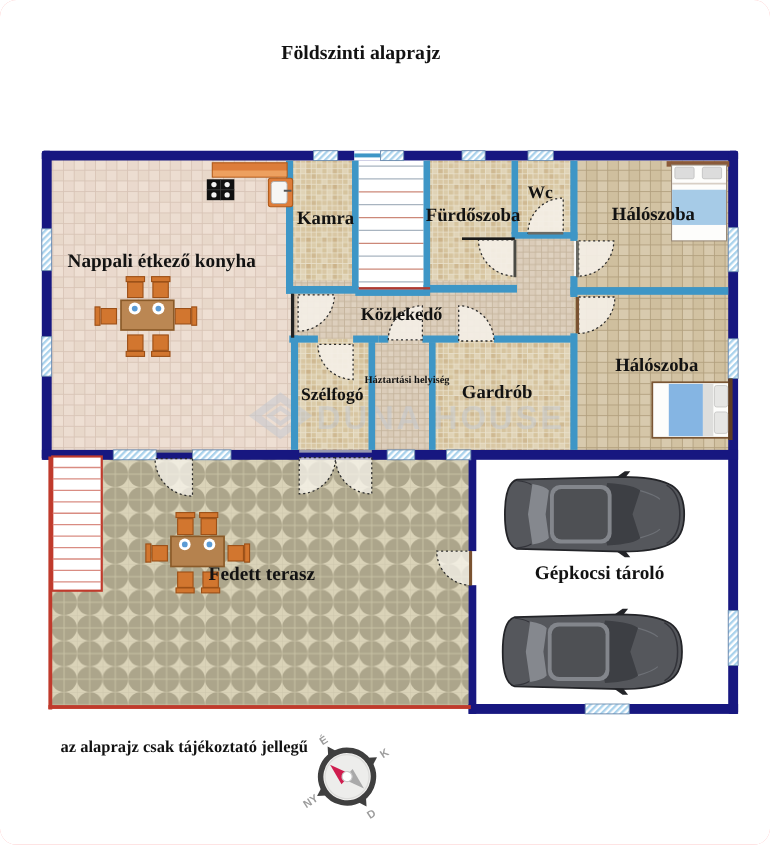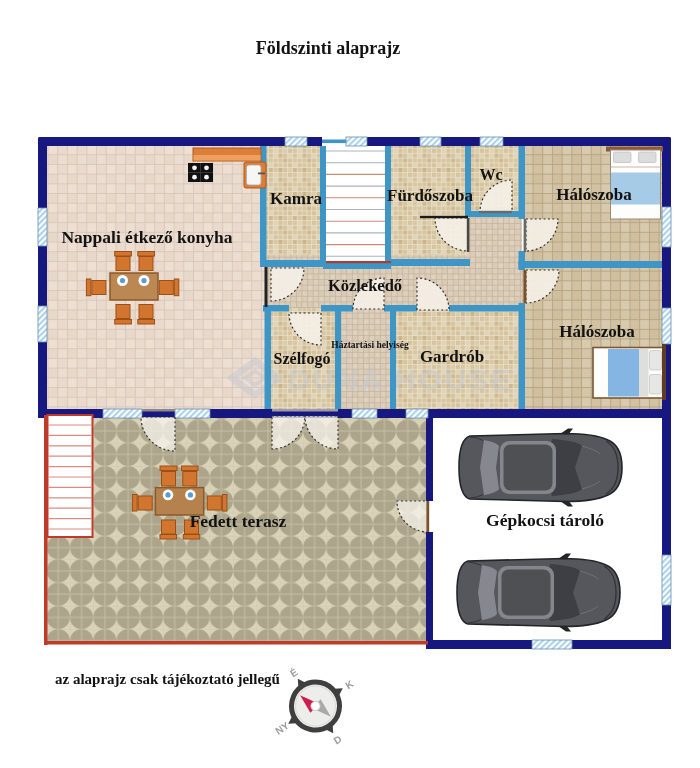--- a/index.html
+++ b/index.html
@@ -1,16 +1,16 @@
 <!DOCTYPE html>
 <html><head>
 <meta charset="utf-8">
 <style>
 html,body{margin:0;padding:0;background:#ffffff;}
-#page{width:700px;height:768px;position:relative;background:#fca5a5;overflow:hidden;}
+#page{width:700px;height:768px;position:relative;background:#fca5a5;overflow:hidden;border-radius:15px;}
 .lbl{font-family:"Liberation Serif",serif;font-weight:bold;fill:#121212;}
 </style>
 </head>
 <body>
 <div id="page">
 <svg width="700" height="768" viewBox="0 0 700 768" xmlns="http://www.w3.org/2000/svg">
 <defs>
 <pattern id="livingTile" width="19.4" height="19.4" patternUnits="userSpaceOnUse">
 <rect width="19.4" height="19.4" fill="#d8c4b6"></rect>
 <rect x="0" y="0" width="8.9" height="8.9" fill="#ecddd1"></rect>

